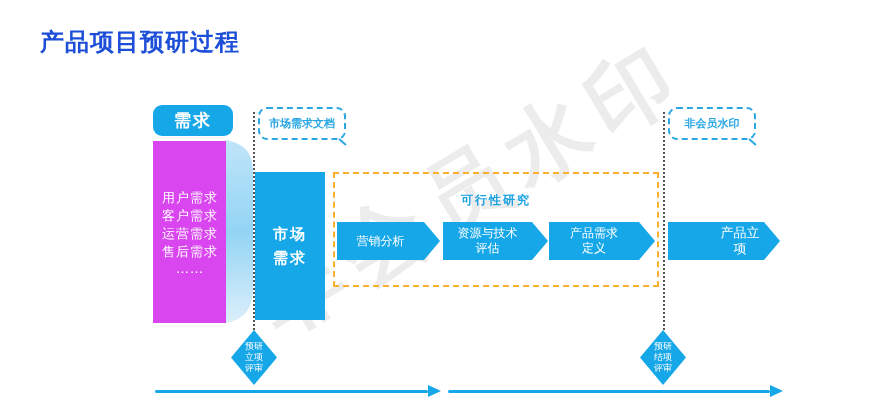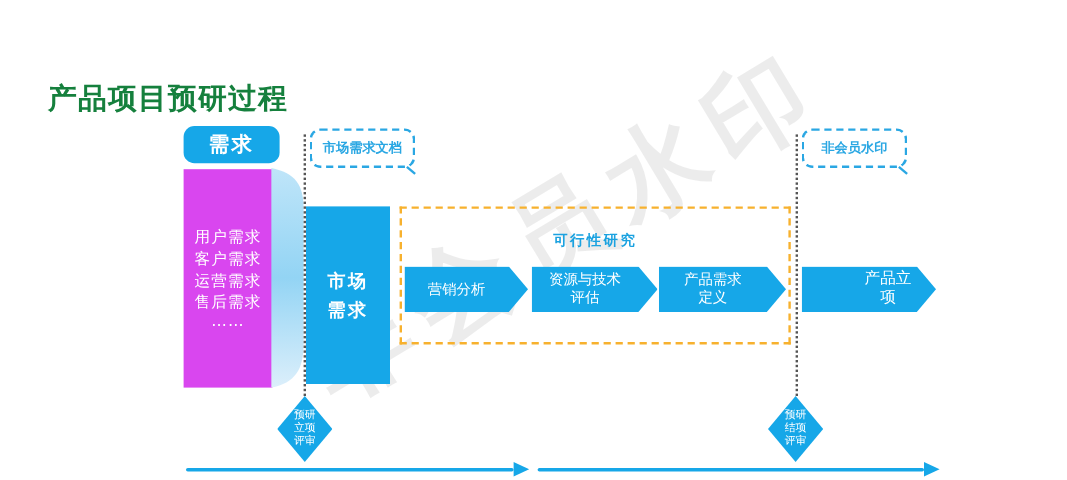--- a/index.html
+++ b/index.html
@@ -2,21 +2,21 @@
 <html><head>
 <meta charset="utf-8">
 <style>
   * { margin:0; padding:0; box-sizing:border-box; }
   html,body { background:#fff; }
   body { font-family:"DejaVu Sans", sans-serif; }
   #canvas { position:relative; width:889px; height:400px; background:#fff; overflow:hidden; }
 
   
   #page-title { position:absolute; left:40px; top:26px; font-size:24px; font-weight:bold;
-                color:#15803d; letter-spacing:1px; z-index:3;margin-top:40px; }
+                color:#1d4ed8; letter-spacing:1px; z-index:3; }
 
   
   #watermark { position:absolute; left:265px; top:255px; z-index:1;
                transform:rotate(-31deg); transform-origin:left center;
                font-size:84px; font-weight:bold; letter-spacing:12px;
                color:#000; opacity:0.07; white-space:nowrap; pointer-events:none; }
 
   .layer { position:absolute; inset:0; z-index:2; }
 
   

